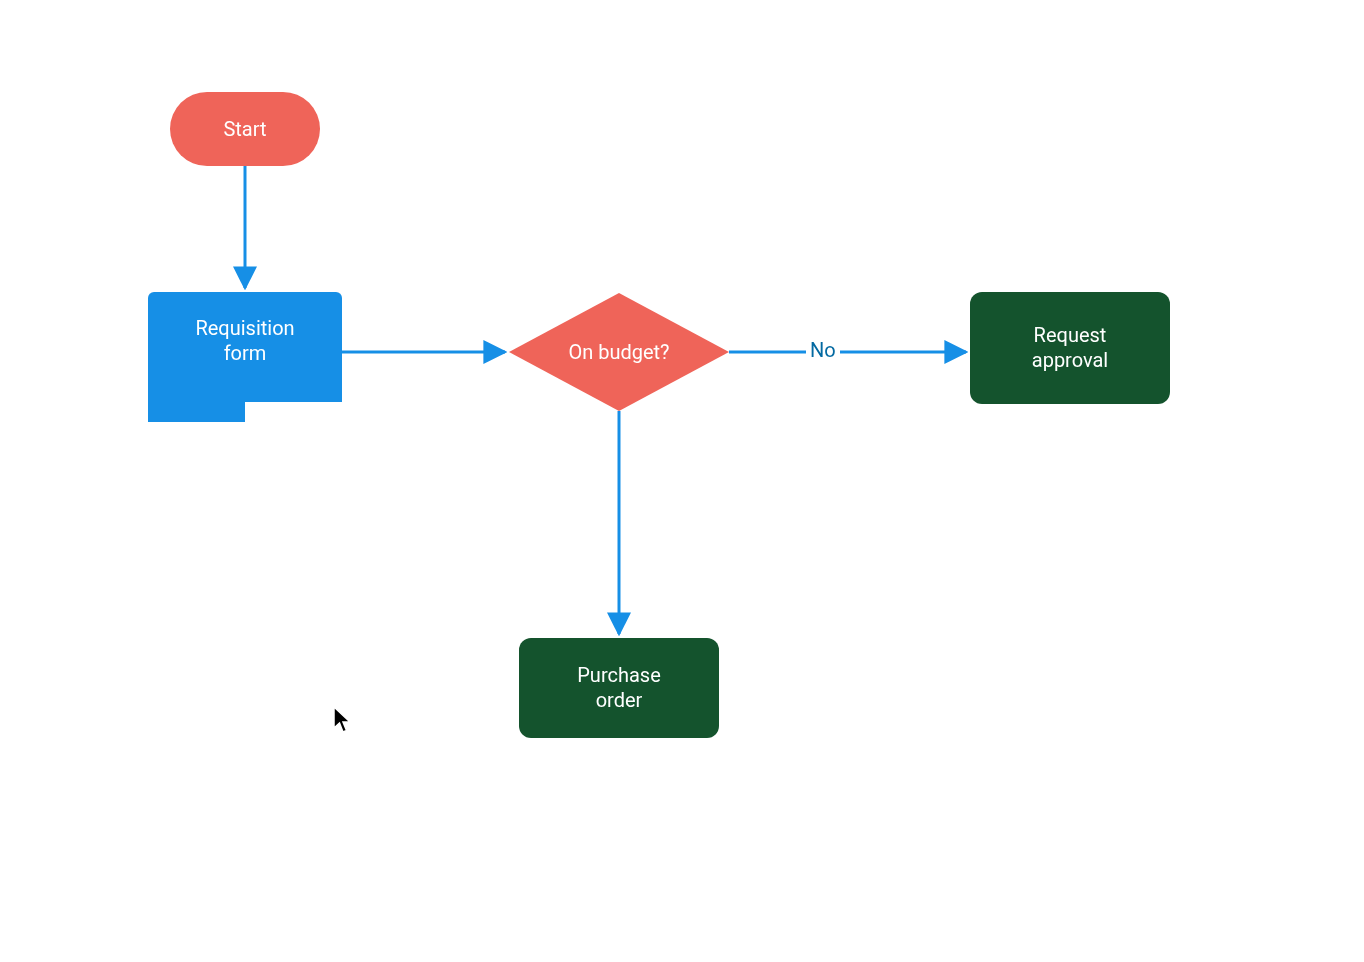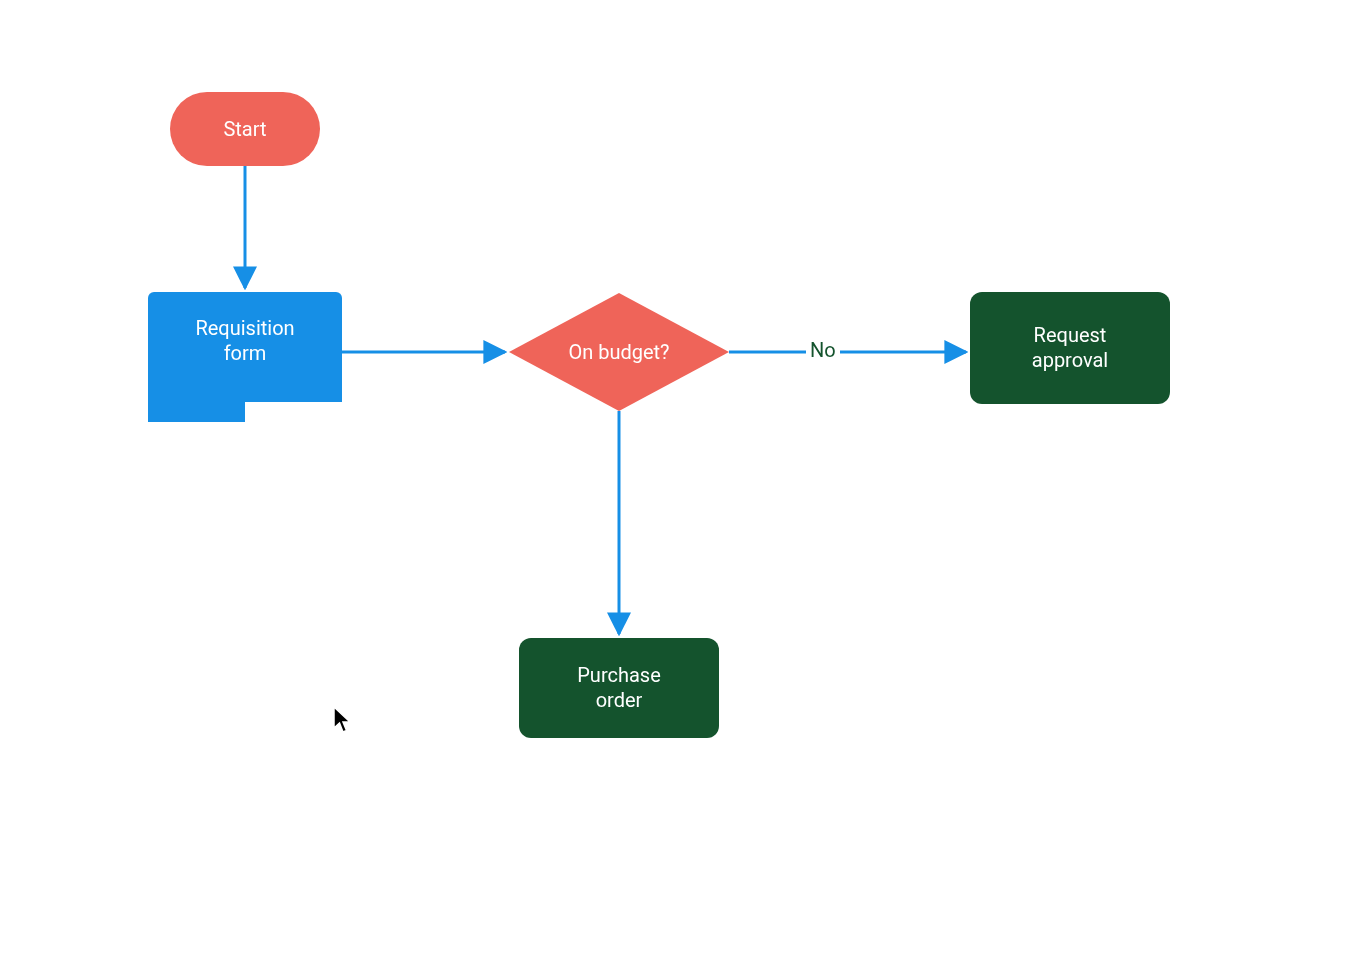--- a/index.html
+++ b/index.html
@@ -13,21 +13,21 @@
      radial-gradient(100% 100% at 75% 100%,#ffffff 49%,transparent 51%) right/50% 100% no-repeat,
      linear-gradient(#168fe6,#168fe6) left/50% 100% no-repeat;
   }
   .doc .inner{position:relative;top:-6px;}
   .diamond{left:509px;top:293px;width:220px;height:118px;}
   .diamond svg{position:absolute;left:0;top:0;width:100%;height:100%;}
   .diamond .lbl{position:relative;z-index:1;}
   .proc{background:#14532d;border-radius:12px;}
   .po{left:519px;top:638px;width:200px;height:100px;}
   .req{left:970px;top:292px;width:200px;height:112px;}
-  .edge-label{position:absolute;color:#14532d;font-size:20px;background:#fff;padding:0 4px;}
+  .edge-label{position:absolute;color:#0369a1;font-size:20px;background:#fff;padding:0 4px;}
   .no{left:806px;top:338px;}
   .cursor{position:absolute;left:332px;top:706px;width:22px;height:28px;}
 </style>
 </head>
 <body>
 
 <div class="canvas">
 
   <svg class="wires">
     <defs>

